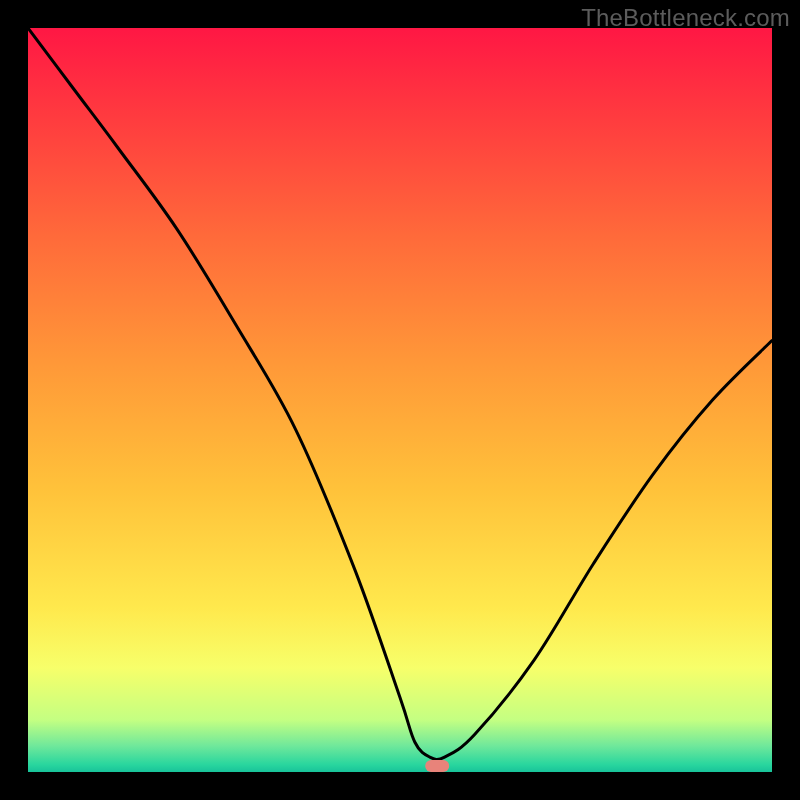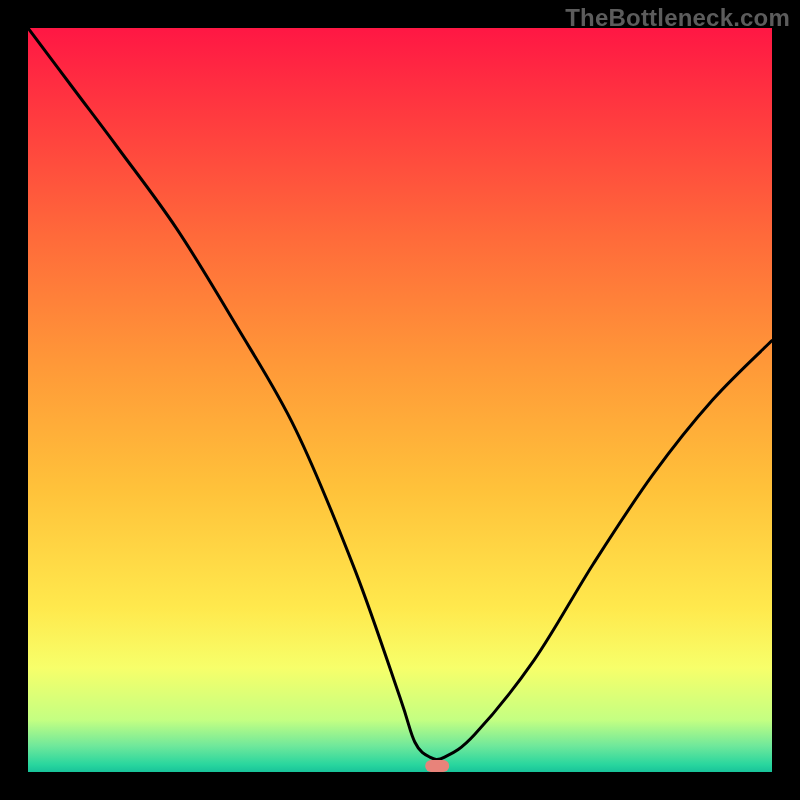--- a/index.html
+++ b/index.html
@@ -17,21 +17,21 @@
     height: 800px;
     background: #000;
   }
   .watermark {
     position: absolute;
     top: 4px;
     right: 10px;
     color: #5c5c5c;
     font-size: 24px;
     letter-spacing: 0.2px;
-    font-weight: 700;
+    font-weight: 400;
     z-index: 10;
   }
   .plot-area {
     position: absolute;
     left: 28px;
     top: 28px;
     width: 744px;
     height: 744px;
   }
   .plot-area svg {

